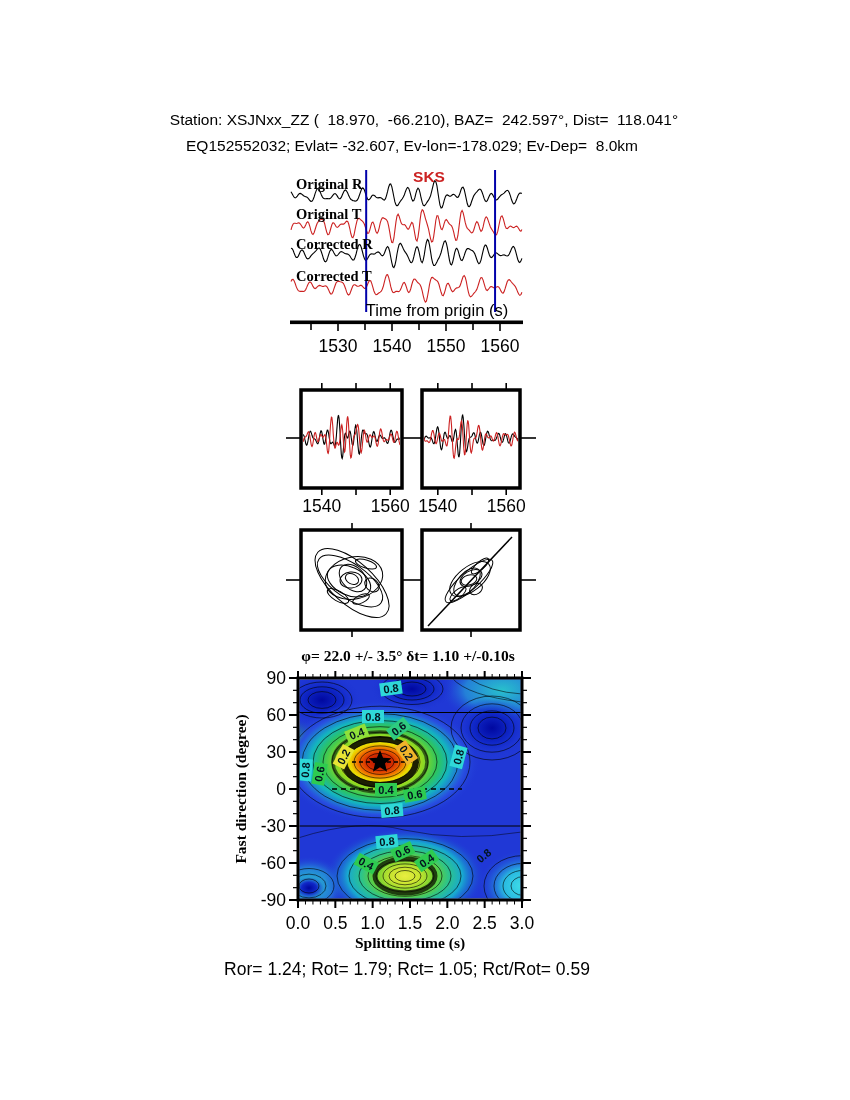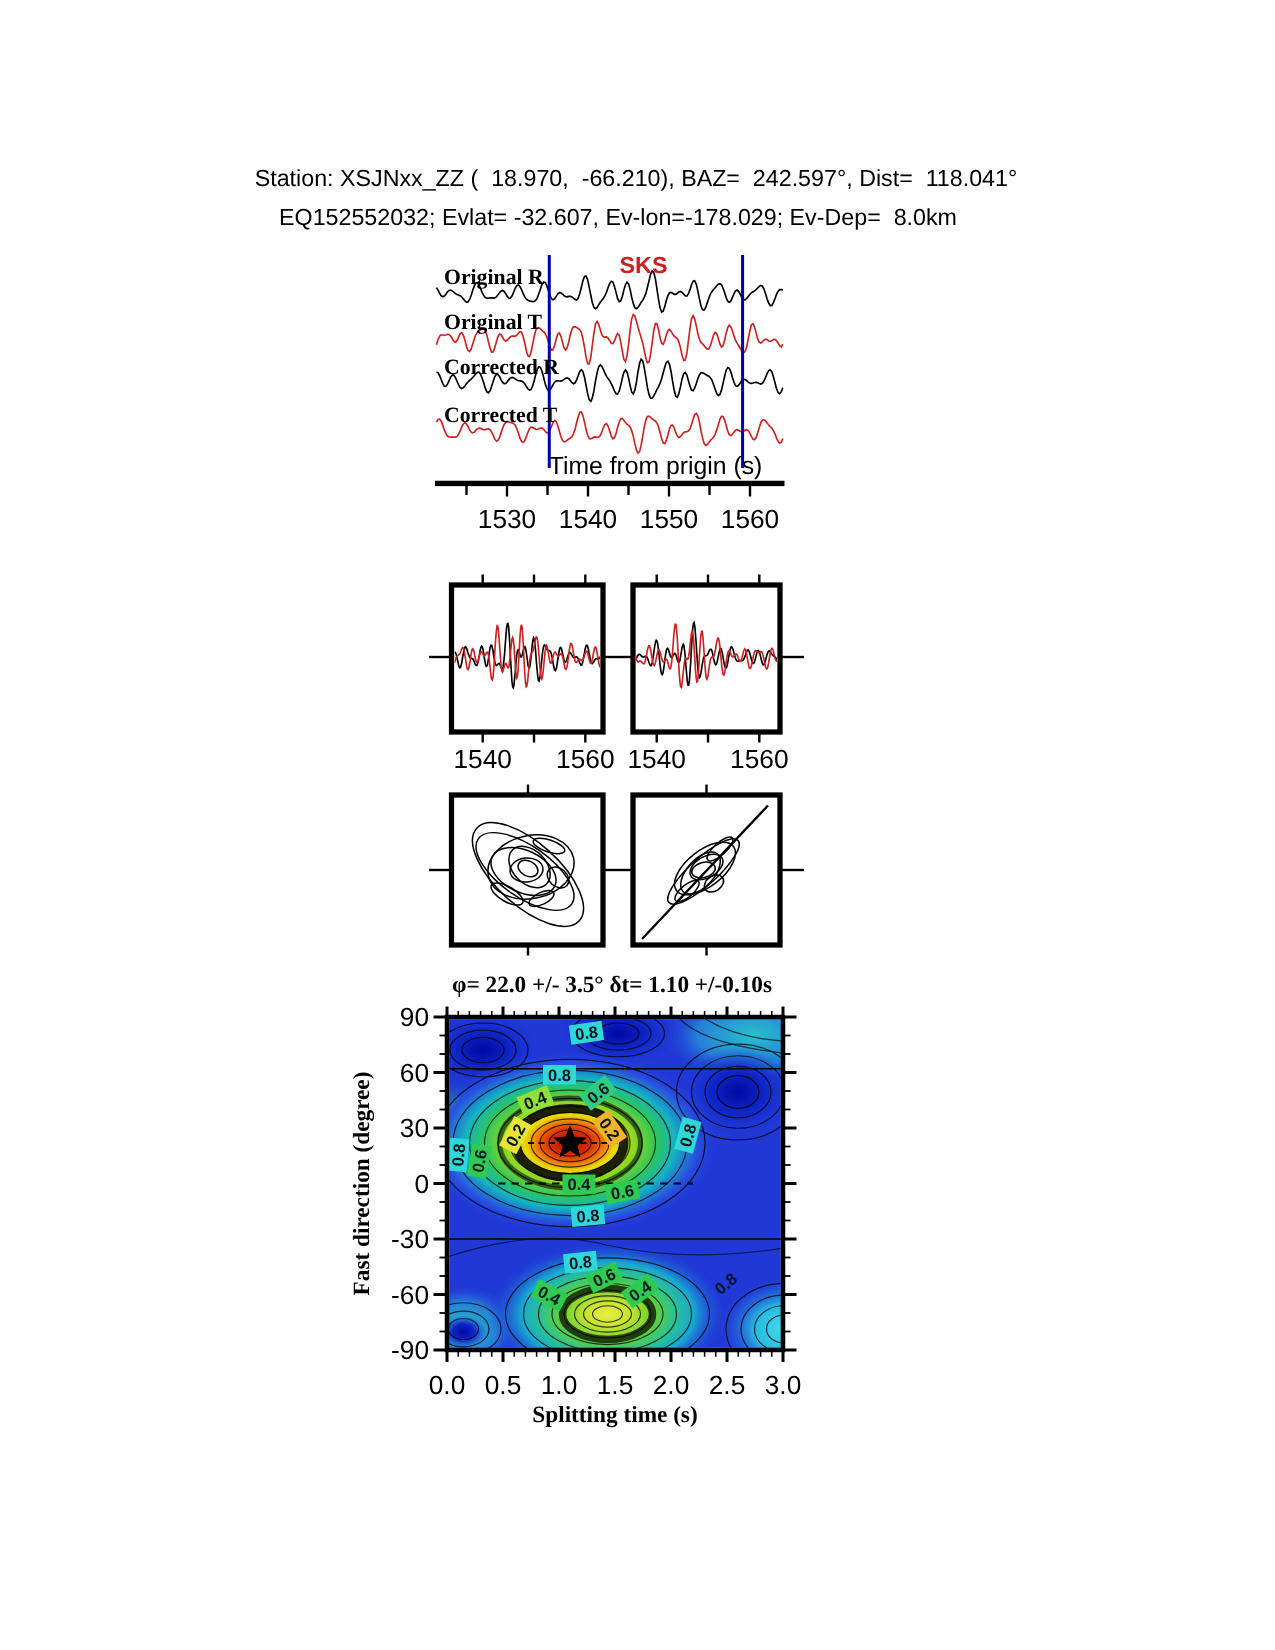--- a/index.html
+++ b/index.html
@@ -436,13 +436,14 @@
           <line x1="507.0666666666667" y1="678" x2="507.0666666666667" y2="674" stroke="#000" stroke-width="1"></line>
           <line x1="514.5333333333333" y1="900" x2="514.5333333333333" y2="904.5" stroke="#000" stroke-width="1"></line>
           <line x1="514.5333333333333" y1="678" x2="514.5333333333333" y2="674" stroke="#000" stroke-width="1"></line>
         </g>
 
       <text transform="translate(246,789) rotate(-90)" font-size="15.5" class="t-serif-b" text-anchor="middle">Fast direction (degree)</text>
       <text x="410" y="948" font-size="15.5" class="t-serif-b" text-anchor="middle">Splitting time (s)</text>
     </g>
   </svg>
 
+  <div id="statsline">Ror= 1.24; Rot= 1.79; Rct= 1.05; Rct/Rot= 0.59</div>
 </div>
 
 </body></html>

